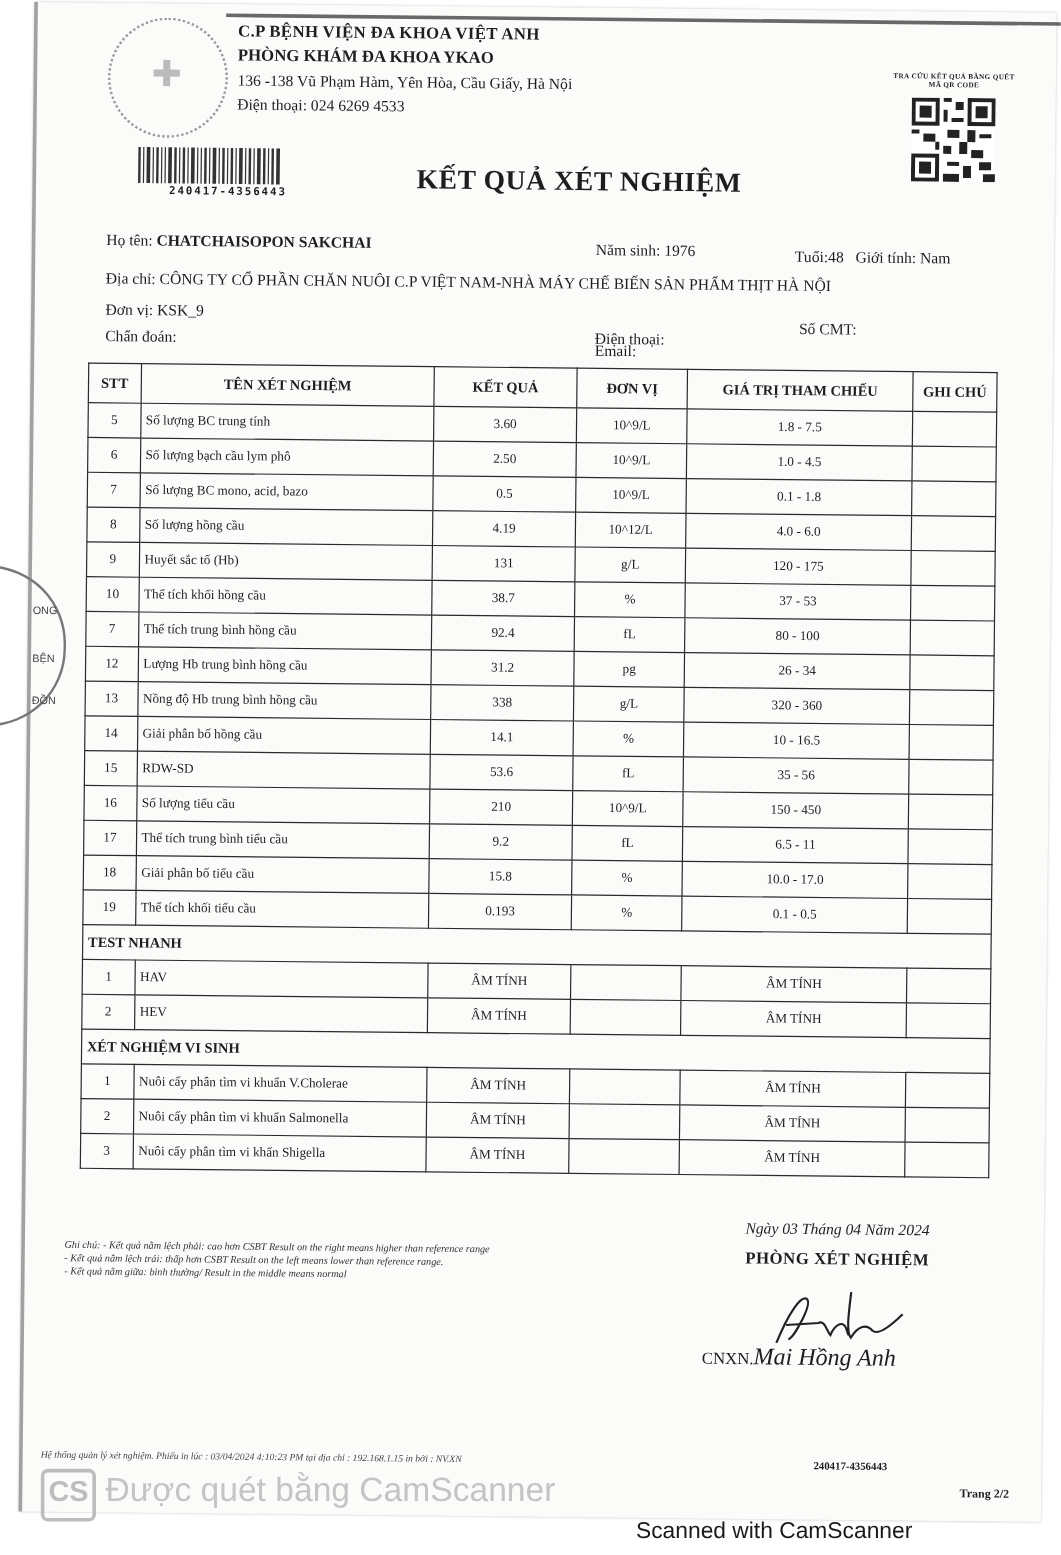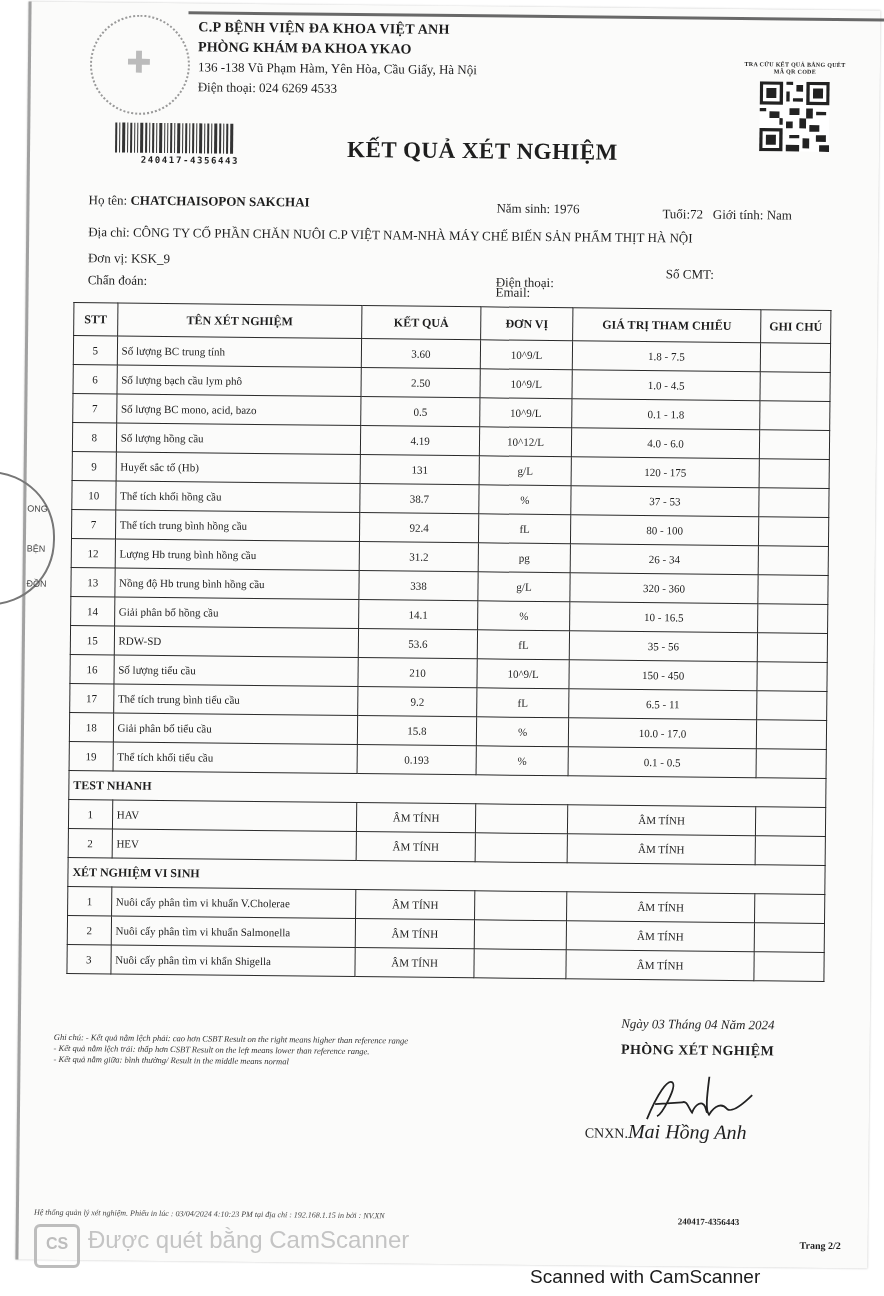--- a/index.html
+++ b/index.html
@@ -71,22 +71,22 @@
   .sign .dept { font-size: 14px; font-weight: bold; margin-top: 10px; letter-spacing: .4px; }
   .sign .scribble { margin: 16px auto 0; display: block; }
   .sign .signer { font-size: 14px; margin-top: -4px; text-align: left; padding-left: 8px; }
   .sign .signer .nm { font-style: italic; font-size: 20px; }
 
   .footer { position: absolute; left: 18px; top: 1206px; font-size: 8px; font-style: italic; color: #444; }
   .footcode { position: absolute; left: 662px; top: 1208px; font-size: 9px; font-weight: bold; }
   .footpage { position: absolute; left: 784px; top: 1206px; font-size: 10px; font-weight: bold; margin-top: 24px; }
 
   .cs-logo { position: absolute; left: 34px; top: 1224px; width: 40px; height: 38px; border: 3px solid #bdbdbd; border-radius: 6px;
-    color: #bdbdbd; font-family: "Liberation Sans", sans-serif; font-weight: bold; font-size: 16px; line-height: 34px; text-align: center; }
-  .cs-watermark { position: absolute; left: 88px; top: 1226px; font-family: "Liberation Sans", sans-serif; font-size: 24px; color: #c4c4c4; }
+    color: #bdbdbd; font-family: "Liberation Sans", sans-serif; font-weight: bold; font-size: 24px; line-height: 34px; text-align: center; }
+  .cs-watermark { position: absolute; left: 88px; top: 1226px; font-family: "Liberation Sans", sans-serif; font-size: 28px; color: #c4c4c4; }
   .scanned { position: absolute; left: 530px; top: 1266px; font-family: "Liberation Sans", sans-serif; font-size: 19px; color: #1a1a1a; }
 </style>
 </head>
 <body>
 
 <div class="page">
   <div class="topline"></div>
   <div class="leftedge"></div>
 
   <div class="stamp-tl">
@@ -183,21 +183,21 @@
 
   <div class="info" style="left:62px; top:190px;">
     <span>Họ tên:</span>
     <span class="b">CHATCHAISOPON SAKCHAI</span>
   </div>
   <div class="info" style="left:470px; top:194px;">
     <span>Năm sinh:</span>
     <span>1976</span>
   </div>
   <div class="info" style="left:636px; top:198px;">
-    <span>Tuổi:</span><span>72</span>
+    <span>Tuổi:</span><span>48</span>
     &nbsp;&nbsp;<span>Giới tính:</span>
     <span>Nam</span>
   </div>
   <div class="info" style="left:62px; top:222px;">
     <span>Địa chỉ:</span>
     <span>CÔNG TY CỔ PHẦN CHĂN NUÔI C.P VIỆT NAM-NHÀ MÁY CHẾ BIẾN SẢN PHẨM THỊT HÀ NỘI</span>
   </div>
   <div class="info" style="left:62px; top:248px;">
     <span>Đơn vị:</span>
     <span>KSK_9</span>

